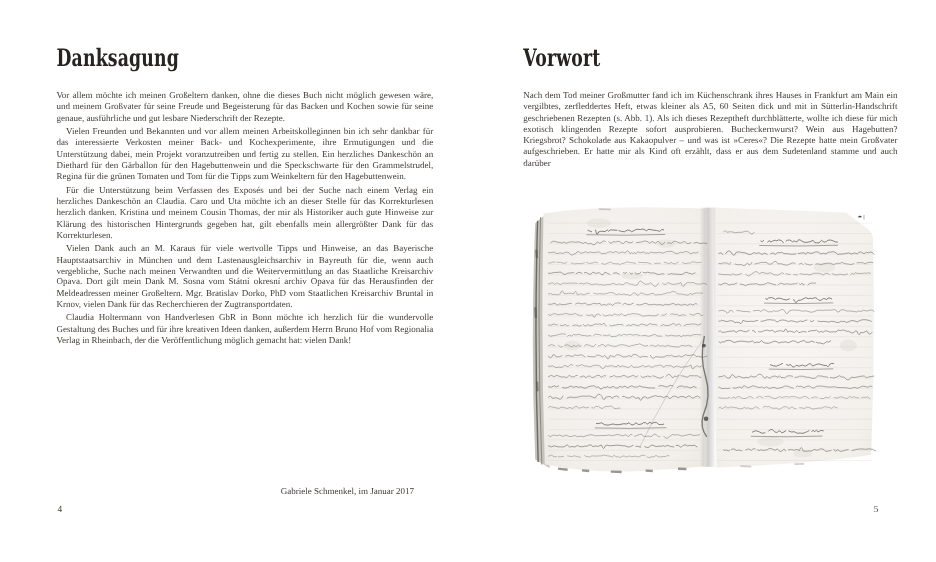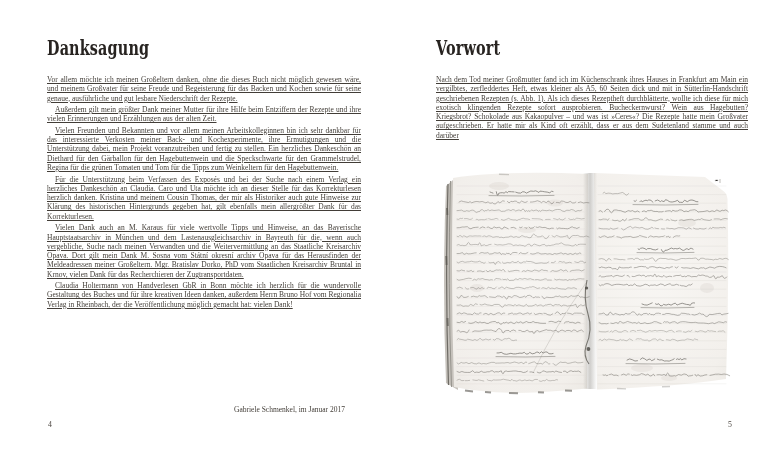--- a/index.html
+++ b/index.html
@@ -12,21 +12,21 @@
   #page-left{left:47px;width:314px}
   #page-right{left:436px;width:312px}
   h1.chapter{
     position:absolute;top:36px;left:0;
     font-family:"DejaVu Serif",serif;font-weight:700;font-size:20px;
     color:#272320;letter-spacing:.2px;white-space:nowrap;
     transform:scaleX(.72);transform-origin:0 50%;
   }
   .body-text{
     position:absolute;top:75px;left:0;right:0;
-    font-size:7.5px;line-height:9.3px;text-align:justify;text-decoration:underline;
+    font-size:7.5px;line-height:9.3px;text-align:justify;
   }
   .body-text p{margin:0;text-align:justify}
   .body-text p + p{text-indent:8px;margin-top:2.2px}
   .body-text p.cont{text-align-last:justify}
   .signature{
     position:absolute;top:405px;left:0;right:16px;
     text-align:right;font-size:7.5px;
   }
   .pagenum{position:absolute;top:420px;font-size:7.8px;color:#4a453f}
   #pn-left{left:1px}
@@ -36,21 +36,20 @@
   }
   figure#notebook svg{display:block;width:300px;height:230px}
 </style>
 </head>
 <body>
 
 <section class="page" id="page-left">
   <h1 class="chapter">Danksagung</h1>
   <div class="body-text">
     <p>Vor allem möchte ich meinen Großeltern danken, ohne die dieses Buch nicht möglich gewesen wäre, und meinem Großvater für seine Freude und Begeisterung für das Backen und Kochen sowie für seine genaue, ausführliche und gut lesbare Niederschrift der Rezepte.</p>
-    <p>Außerdem gilt mein größter Dank meiner Mutter für ihre Hilfe beim Entziffern der Rezepte und ihre vielen Erinnerungen und Erzählungen aus der alten Zeit.</p>
     <p>Vielen Freunden und Bekannten und vor allem meinen Arbeitskolleginnen bin ich sehr dankbar für das interessierte Verkosten meiner Back- und Kochexperimente, ihre Ermutigungen und die Unterstützung dabei, mein Projekt voranzutreiben und fertig zu stellen. Ein herzliches Dankeschön an Diethard für den Gärballon für den Hagebuttenwein und die Speckschwarte für den Grammelstrudel, Regina für die grünen Tomaten und Tom für die Tipps zum Weinkeltern für den Hagebuttenwein.</p>
     <p>Für die Unterstützung beim Verfassen des Exposés und bei der Suche nach einem Verlag ein herzliches Dankeschön an Claudia. Caro und Uta möchte ich an dieser Stelle für das Korrekturlesen herzlich danken. Kristina und meinem Cousin Thomas, der mir als Historiker auch gute Hinweise zur Klärung des historischen Hintergrunds gegeben hat, gilt ebenfalls mein allergrößter Dank für das Korrekturlesen.</p>
     <p>Vielen Dank auch an M. Karaus für viele wertvolle Tipps und Hinweise, an das Bayerische Hauptstaatsarchiv in München und dem Lastenausgleichsarchiv in Bayreuth für die, wenn auch vergebliche, Suche nach meinen Verwandten und die Weitervermittlung an das Staatliche Kreisarchiv Opava. Dort gilt mein Dank M. Sosna vom Státní okresní archiv Opava für das Herausfinden der Meldeadressen meiner Großeltern. Mgr. Bratislav Dorko, PhD vom Staatlichen Kreisarchiv Bruntal in Krnov, vielen Dank für das Recherchieren der Zugtransportdaten.</p>
     <p>Claudia Holtermann von Handverlesen GbR in Bonn möchte ich herzlich für die wundervolle Gestaltung des Buches und für ihre kreativen Ideen danken, außerdem Herrn Bruno Hof vom Regionalia Verlag in Rheinbach, der die Veröffentlichung möglich gemacht hat: vielen Dank!</p>
   </div>
   <div class="signature">Gabriele Schmenkel, im Januar 2017</div>
   <div class="pagenum" id="pn-left">4</div>
 </section>
 
 <section class="page" id="page-right">

